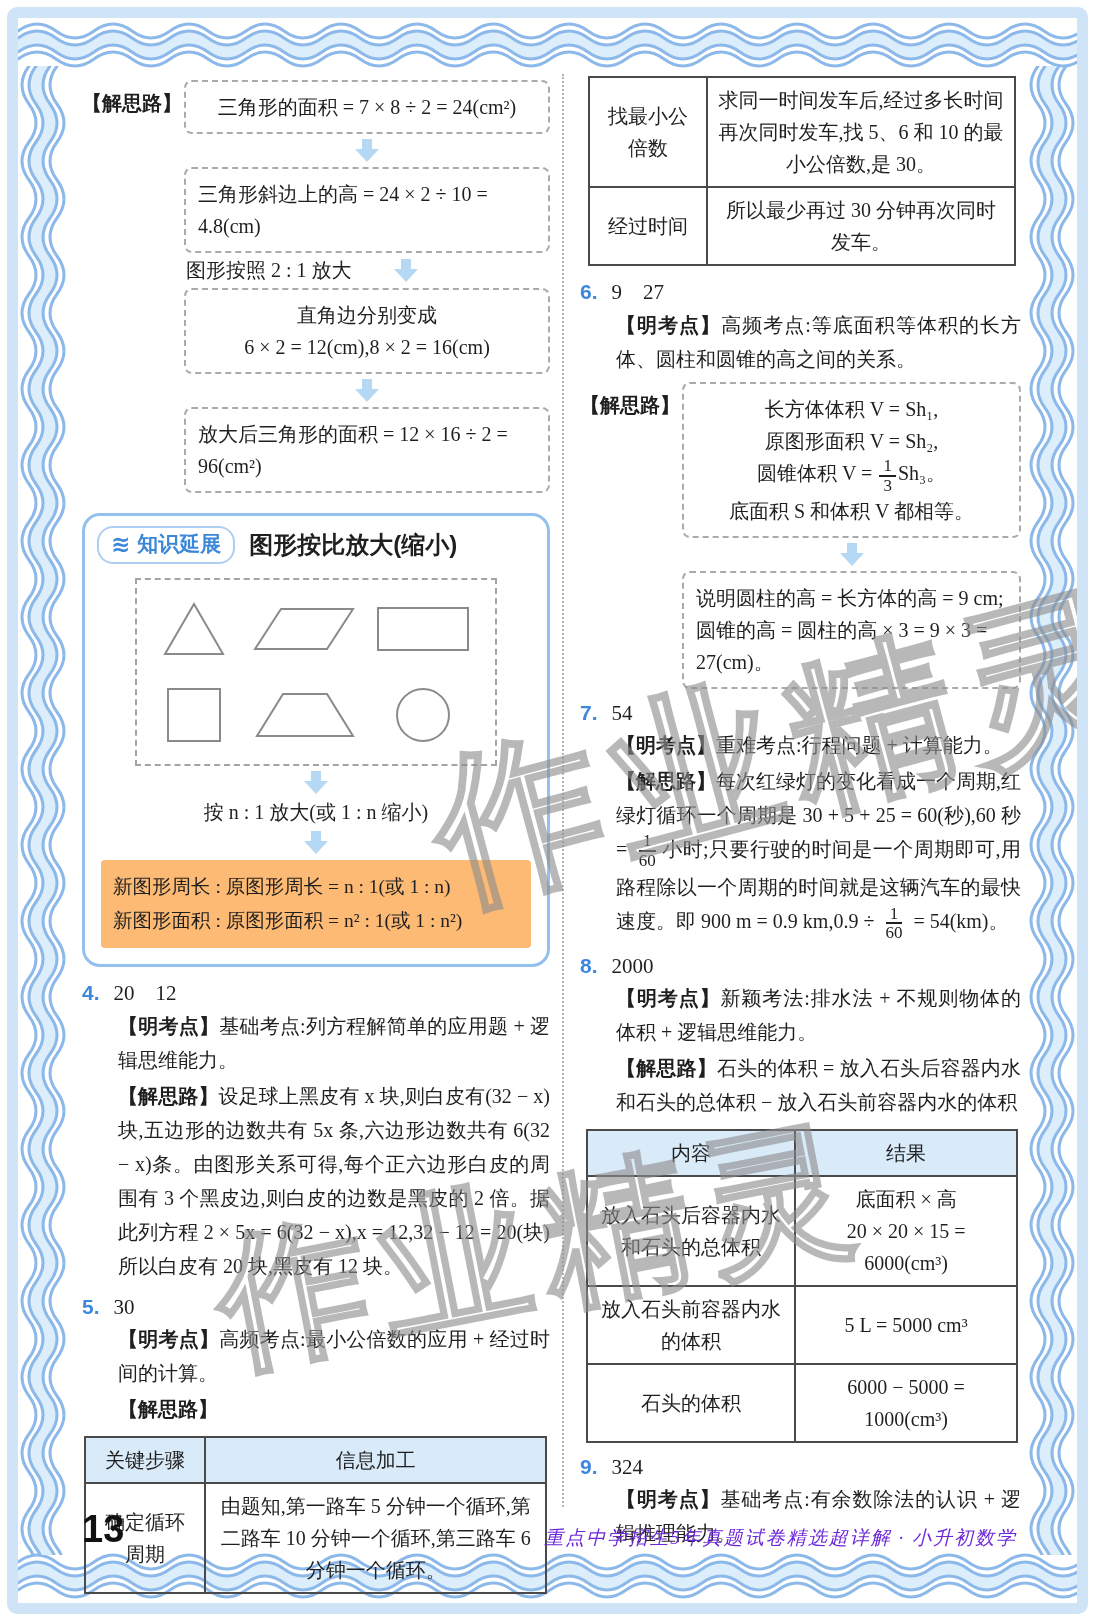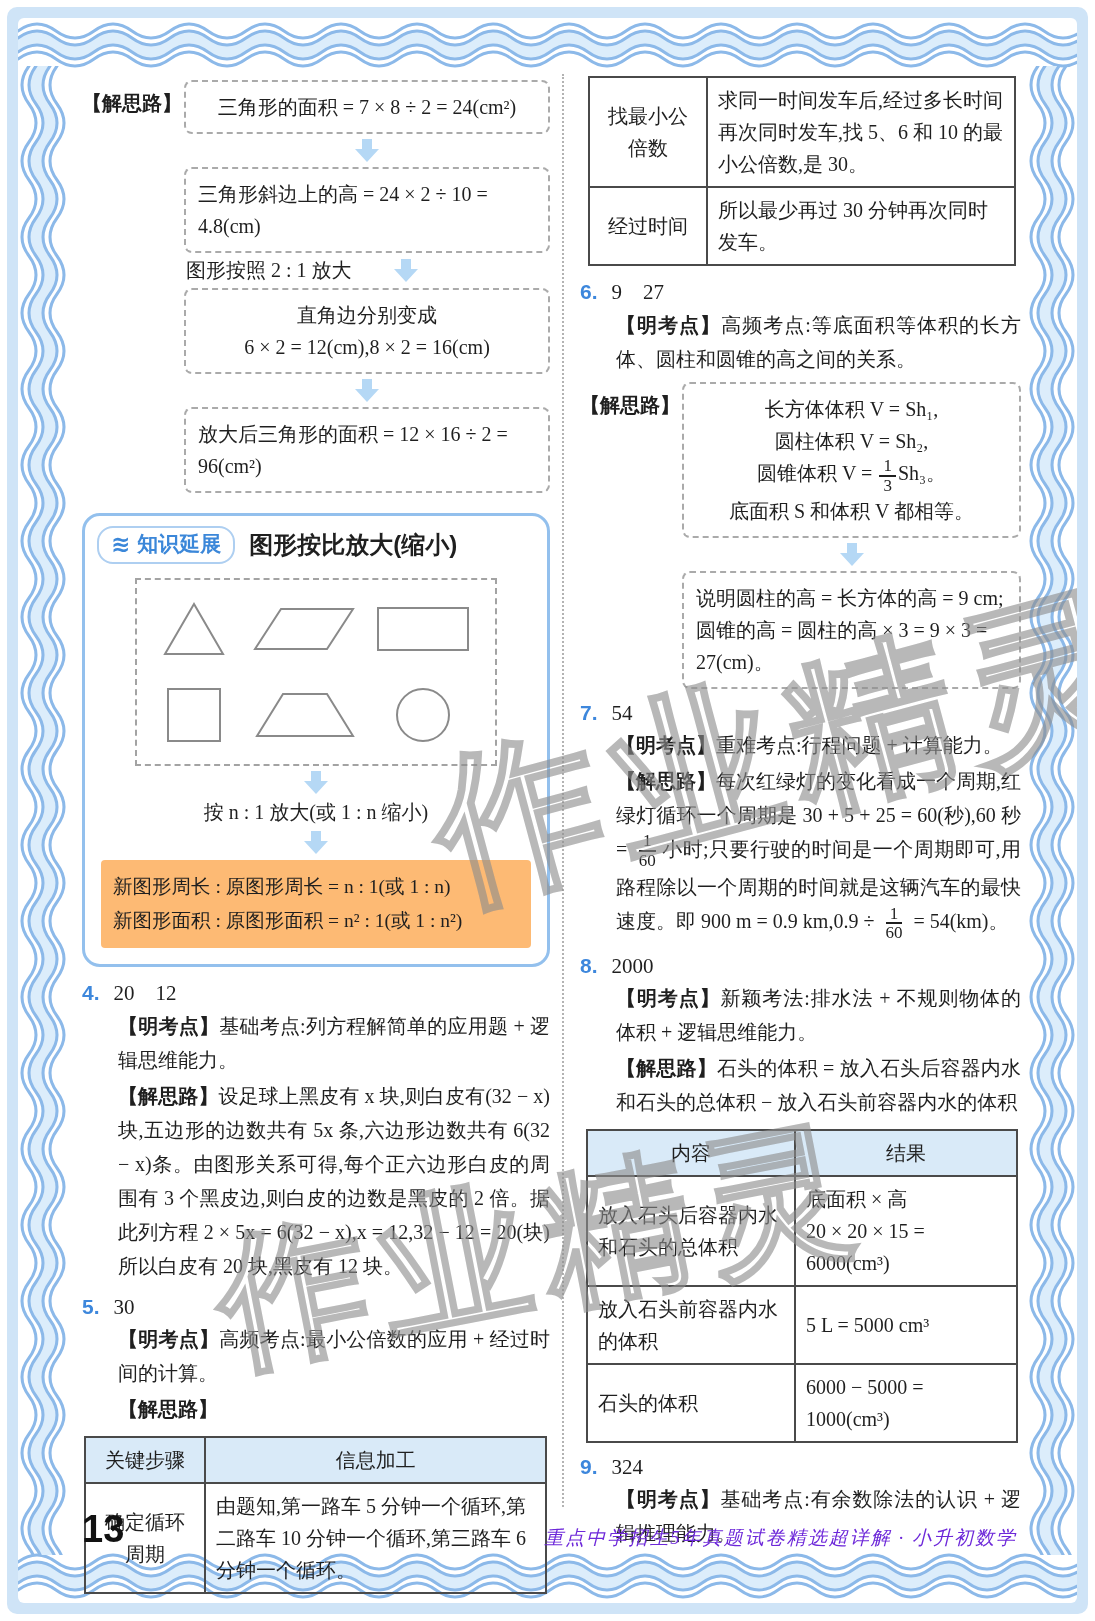--- a/index.html
+++ b/index.html
@@ -1,19 +1,19 @@
 <!DOCTYPE html>
 <html><head>
 <meta charset="utf-8">
 <style>
   html,body{margin:0;padding:0;background:#e9eef5;}
   .outer{position:relative;width:1095px;height:1621px;background:#ffffff;overflow:hidden;
          font-family:"Liberation Serif","DejaVu Serif",serif;color:#1f1f1f;}
   .band{position:absolute;inset:7px;background:#cfe4f7;border-radius:10px;}
-  .page{position:absolute;inset:18px;background:#ffffff;border-radius:6px;overflow:hidden;}
+  .page{position:absolute;inset:18px;background:#ffffff;border-radius:0;overflow:hidden;}
   .wave{position:absolute;pointer-events:none;}
   .wave path{fill:none;stroke-linecap:round;}
   .wave path.fillband{stroke:#dcedfb;stroke-width:14;}
   .wave path.line{stroke:#8cb9e9;stroke-width:3;}
 
   .content{position:absolute;left:64px;right:56px;top:56px;bottom:96px;display:flex;}
   .col-left{width:468px;flex:none;}
   .col-right{flex:1;margin-left:12px;padding-left:16px;border-left:2px dotted #b3b3b3;}
   .blabel{font-family:"Liberation Sans","DejaVu Sans",sans-serif;font-weight:700;font-size:20px;}
   .para{font-size:20px;line-height:34px;text-align:justify;margin:2px 0 0 0;}
@@ -46,21 +46,21 @@
   .shapes-box svg{display:block;}
   .shapes-box svg *{fill:none;stroke:#8a8a8a;stroke-width:2;}
   .rule-line{text-align:center;font-size:20px;margin:2px 0;}
   .hl-box{background:#fdba74;border-radius:4px;margin:6px 6px 0;padding:10px 12px;font-size:19.5px;line-height:34px;}
 
   
   table.tbl{border-collapse:collapse;font-size:20px;line-height:32px;margin-top:10px;}
   table.tbl th,table.tbl td{border:2px solid #4a4a4a;padding:6px 10px;}
   table.tbl th{background:#d9eaf8;font-weight:400;text-align:center;}
   table.tbl td.key{text-align:center;}
-  table.tbl td.val{text-align:left;white-space:pre-line;}
+  table.tbl td.val{text-align:center;white-space:pre-line;}
 
   .frac{display:inline-flex;flex-direction:column;align-items:center;vertical-align:middle;
         line-height:1.05;font-size:0.85em;margin:0 2px;}
   .frac .num{border-bottom:2px solid #1f1f1f;padding:0 4px;}
   .frac .den{padding:0 4px;}
 
   .footer{position:absolute;left:64px;right:60px;bottom:52px;display:flex;align-items:flex-end;}
   .page-num{font-family:"Liberation Sans","DejaVu Sans",sans-serif;font-weight:700;font-size:38px;color:#111;}
   .footer-text{margin-left:auto;font-size:19px;color:#6d28d9;font-style:italic;letter-spacing:2px;}
 
@@ -247,21 +247,21 @@
             <span class="q-ans">9　27</span>
           </div>
           <div class="q-body">
             <p class="para"><b class="blabel">【明考点】</b><span>高频考点:等底面积等体积的长方体、圆柱和圆锥的高之间的关系。</span></p>
           </div>
           <div class="flow-sec" style="margin-top:6px;">
             <span class="blabel">【解思路】</span>
             <div class="flow">
               <div class="dash-box center">
                 <div>长方体体积 V = Sh₁,</div>
-                <div>圆柱体积 V = Sh₂,</div>
+                <div>原图形面积 V = Sh₂,</div>
                 <div><span>圆锥体积 V = </span><span class="frac">
                       <span class="num">1</span>
                       <span class="den">3</span>
                     </span><span>Sh₃。</span></div>
                 <div>底面积 S 和体积 V 都相等。</div>
               </div>
               <span class="arrow-down">
                   <span class="stem"></span>
                   <span class="head"></span>
                 </span>

